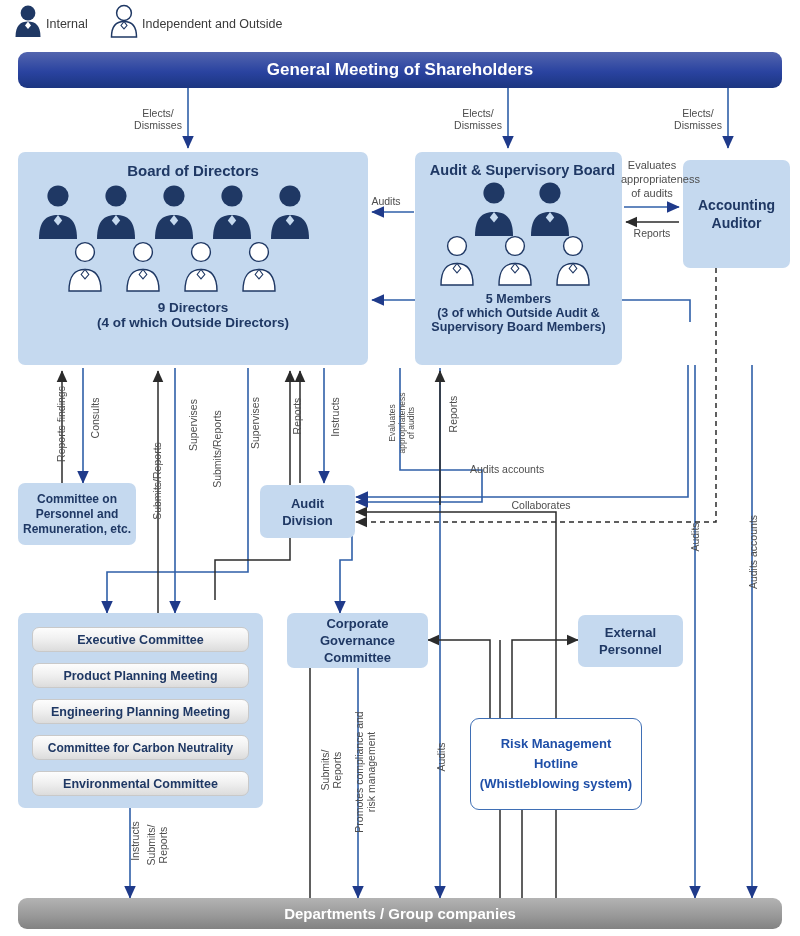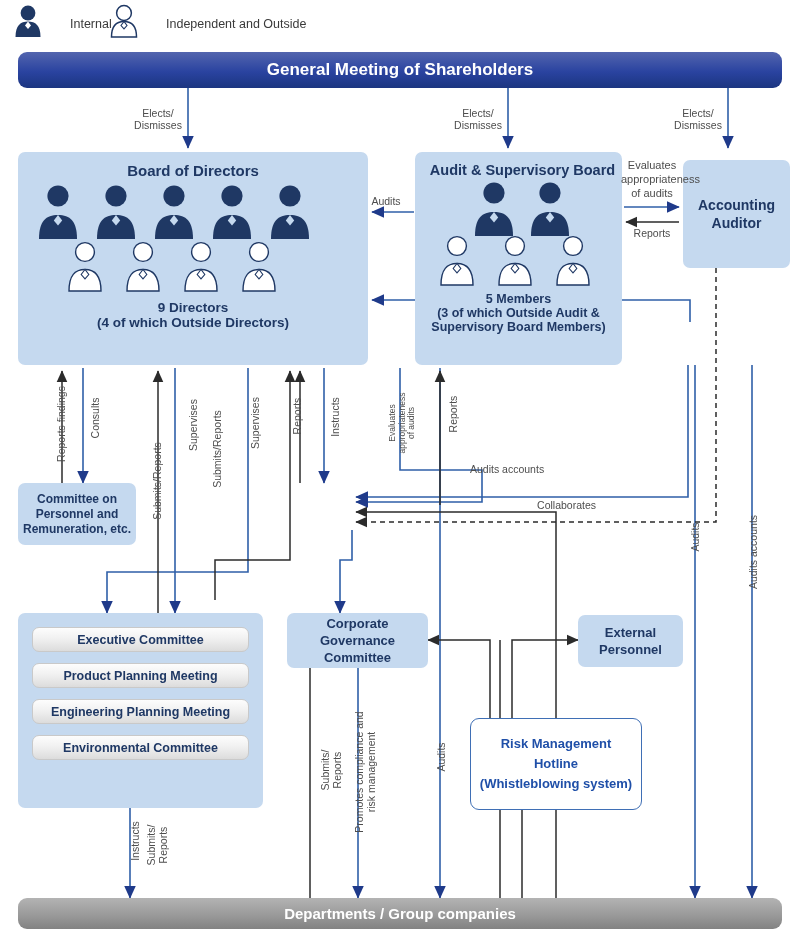--- a/index.html
+++ b/index.html
@@ -14,21 +14,21 @@
   .pill{background:linear-gradient(to bottom,#fdfdfd 0%,#f1f1f1 45%,#dcdcdc 100%);
         border:1px solid #c9c9c9;border-radius:7px;color:#1f3864;
         display:flex;align-items:center;justify-content:center;font-weight:bold;}
 
   .lbl{position:absolute;color:#4d4d4d;font-size:10.5px;line-height:11.6px;
        text-align:center;white-space:pre-line;}
   .vlbl{position:absolute;color:#4d4d4d;font-size:10.5px;line-height:11.6px;
         white-space:pre-line;text-align:center;
         transform-origin:0 0;transform:rotate(-90deg);}
   svg.wires{position:absolute;left:0;top:0;width:800px;height:936px;pointer-events:none;}
-  .legend-txt{position:absolute;color:#3a3a3a;font-size:12.5px;margin-left:24px;}
+  .legend-txt{position:absolute;color:#3a3a3a;font-size:12.5px;}
 </style>
 </head>
 <body>
 
 <div id="stage">
 
   <svg class="wires" style="height:46px;width:330px;">
     <g>
       <circle cx="28" cy="13" r="7.4" fill="#1f3864"></circle>
       <path d="M15.5 37 C15.5 25.5 20.5 21.5 28 21.5 C35.5 21.5 40.5 25.5 40.5 37 Z" fill="#1f3864"></path>
@@ -232,26 +232,31 @@
 Auditor</span>
   </div>
 
   <div class="box lightbox" style="left:18px;top:483px;width:118px;height:62px;font-size:12px;white-space:pre-line;line-height:15px;">
     <span>Committee on
 Personnel and
 Remuneration, etc.</span>
   </div>
 
 
+  <div class="box lightbox" style="left:260px;top:485px;width:95px;height:53px;font-size:13px;white-space:pre-line;line-height:17px;">
+    <span>Audit
+Division</span>
+  </div>
 
   <div class="box lightbox" style="left:18px;top:613px;width:245px;height:195px;justify-content:flex-start;padding-top:8px;">
     <div style="margin-top:6px;display:flex;flex-direction:column;gap:11px;">
       <div class="pill" style="width:215px;height:23px;font-size:12.5px;">Executive Committee</div>
       <div class="pill" style="width:215px;height:23px;font-size:12.5px;">Product Planning Meeting</div>
       <div class="pill" style="width:215px;height:23px;font-size:12.5px;">Engineering Planning Meeting</div>
+      <div class="pill" style="width:215px;height:23px;font-size:12px;">Committee for Carbon Neutrality</div>
       <div class="pill" style="width:215px;height:23px;font-size:12.5px;">Environmental Committee</div>
     </div>
   </div>
 
   <div class="box lightbox" style="left:287px;top:613px;width:141px;height:55px;font-size:13px;white-space:pre-line;line-height:17px;">
     <span>Corporate
 Governance
 Committee</span>
   </div>
 
@@ -276,21 +281,21 @@
   <div class="lbl" style="left:448px;top:108px;width:60px;">Elects/
 Dismisses</div>
   <div class="lbl" style="left:668px;top:108px;width:60px;">Elects/
 Dismisses</div>
   <div class="lbl" style="left:358px;top:196px;width:56px;">Audits</div>
   <div class="lbl" style="left:621px;top:158px;width:62px;font-size:11px;line-height:14px;">Evaluates
 appropriateness
 of audits</div>
   <div class="lbl" style="left:622px;top:228px;width:60px;">Reports</div>
   <div class="lbl" style="left:470px;top:464px;width:120px;text-align:left;">Audits accounts</div>
-  <div class="lbl" style="left:486px;top:500px;width:110px;text-align:right;">Collaborates</div>
+  <div class="lbl" style="left:486px;top:500px;width:110px;text-align:center;">Collaborates</div>
 
   <div class="vlbl" style="left:56px;top:478px;width:108px;">Reports findings</div>
   <div class="vlbl" style="left:90px;top:452px;width:68px;">Consults</div>
   <div class="vlbl" style="left:152px;top:552px;width:142px;">Submits/Reports</div>
   <div class="vlbl" style="left:188px;top:472px;width:94px;">Supervises</div>
   <div class="vlbl" style="left:212px;top:520px;width:142px;">Submits/Reports</div>
   <div class="vlbl" style="left:250px;top:470px;width:94px;">Supervises</div>
   <div class="vlbl" style="left:292px;top:450px;width:68px;">Reports</div>
   <div class="vlbl" style="left:330px;top:452px;width:70px;">Instructs</div>
   <div class="vlbl" style="left:388px;top:468px;width:90px;font-size:8.5px;line-height:9.6px;">Evaluates

